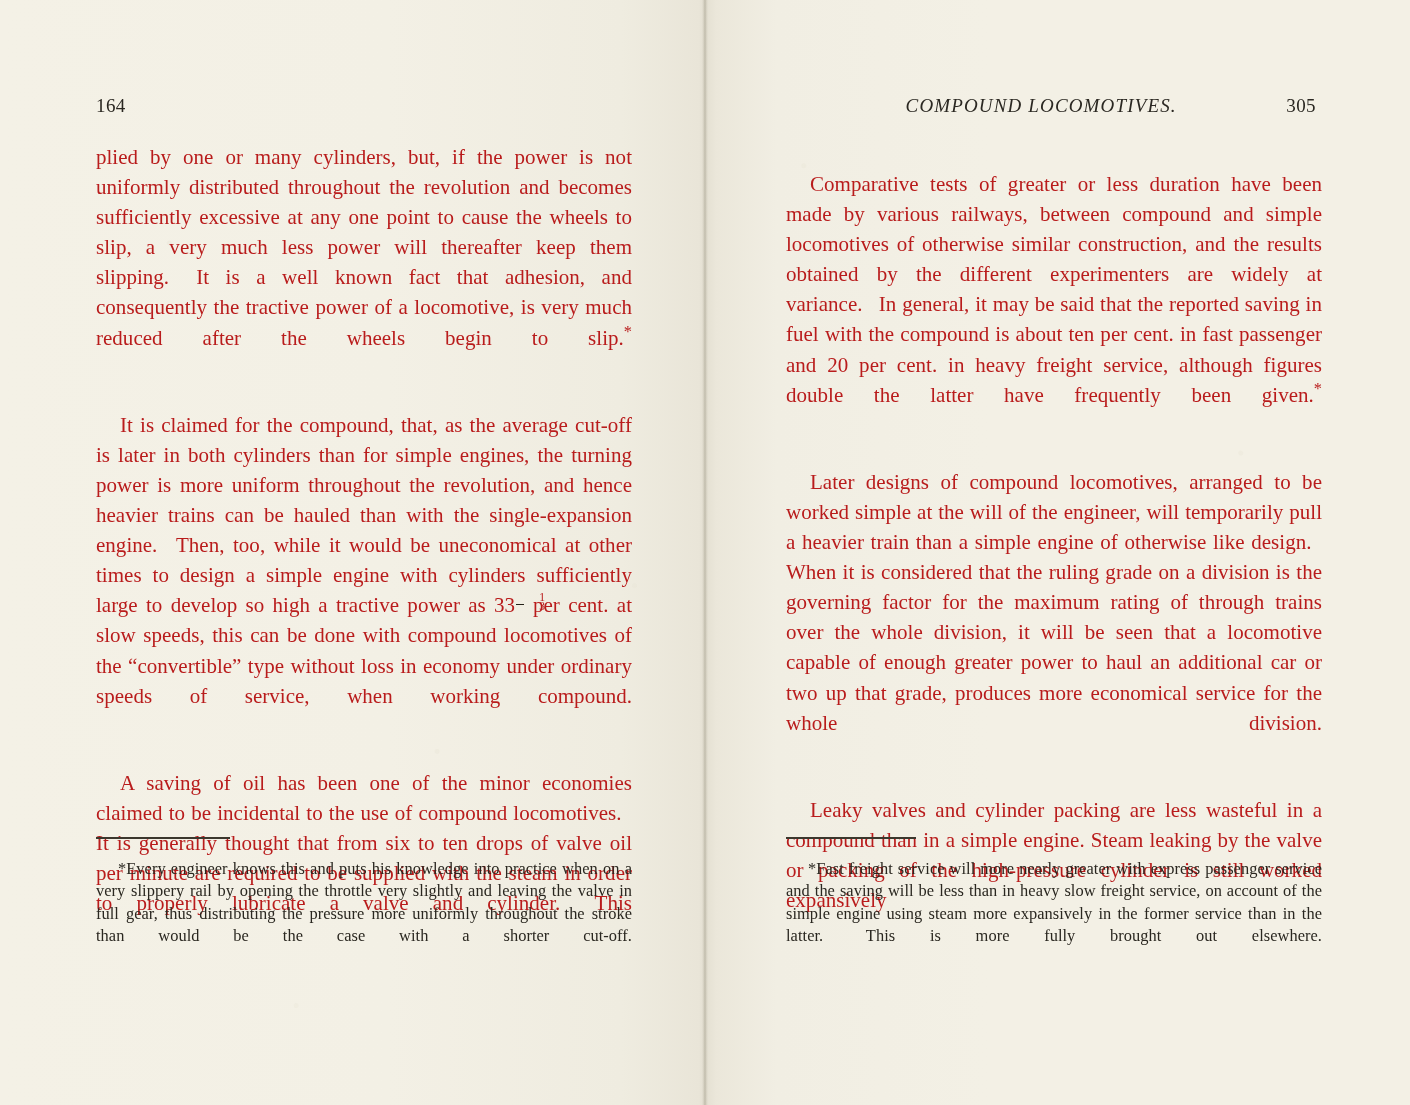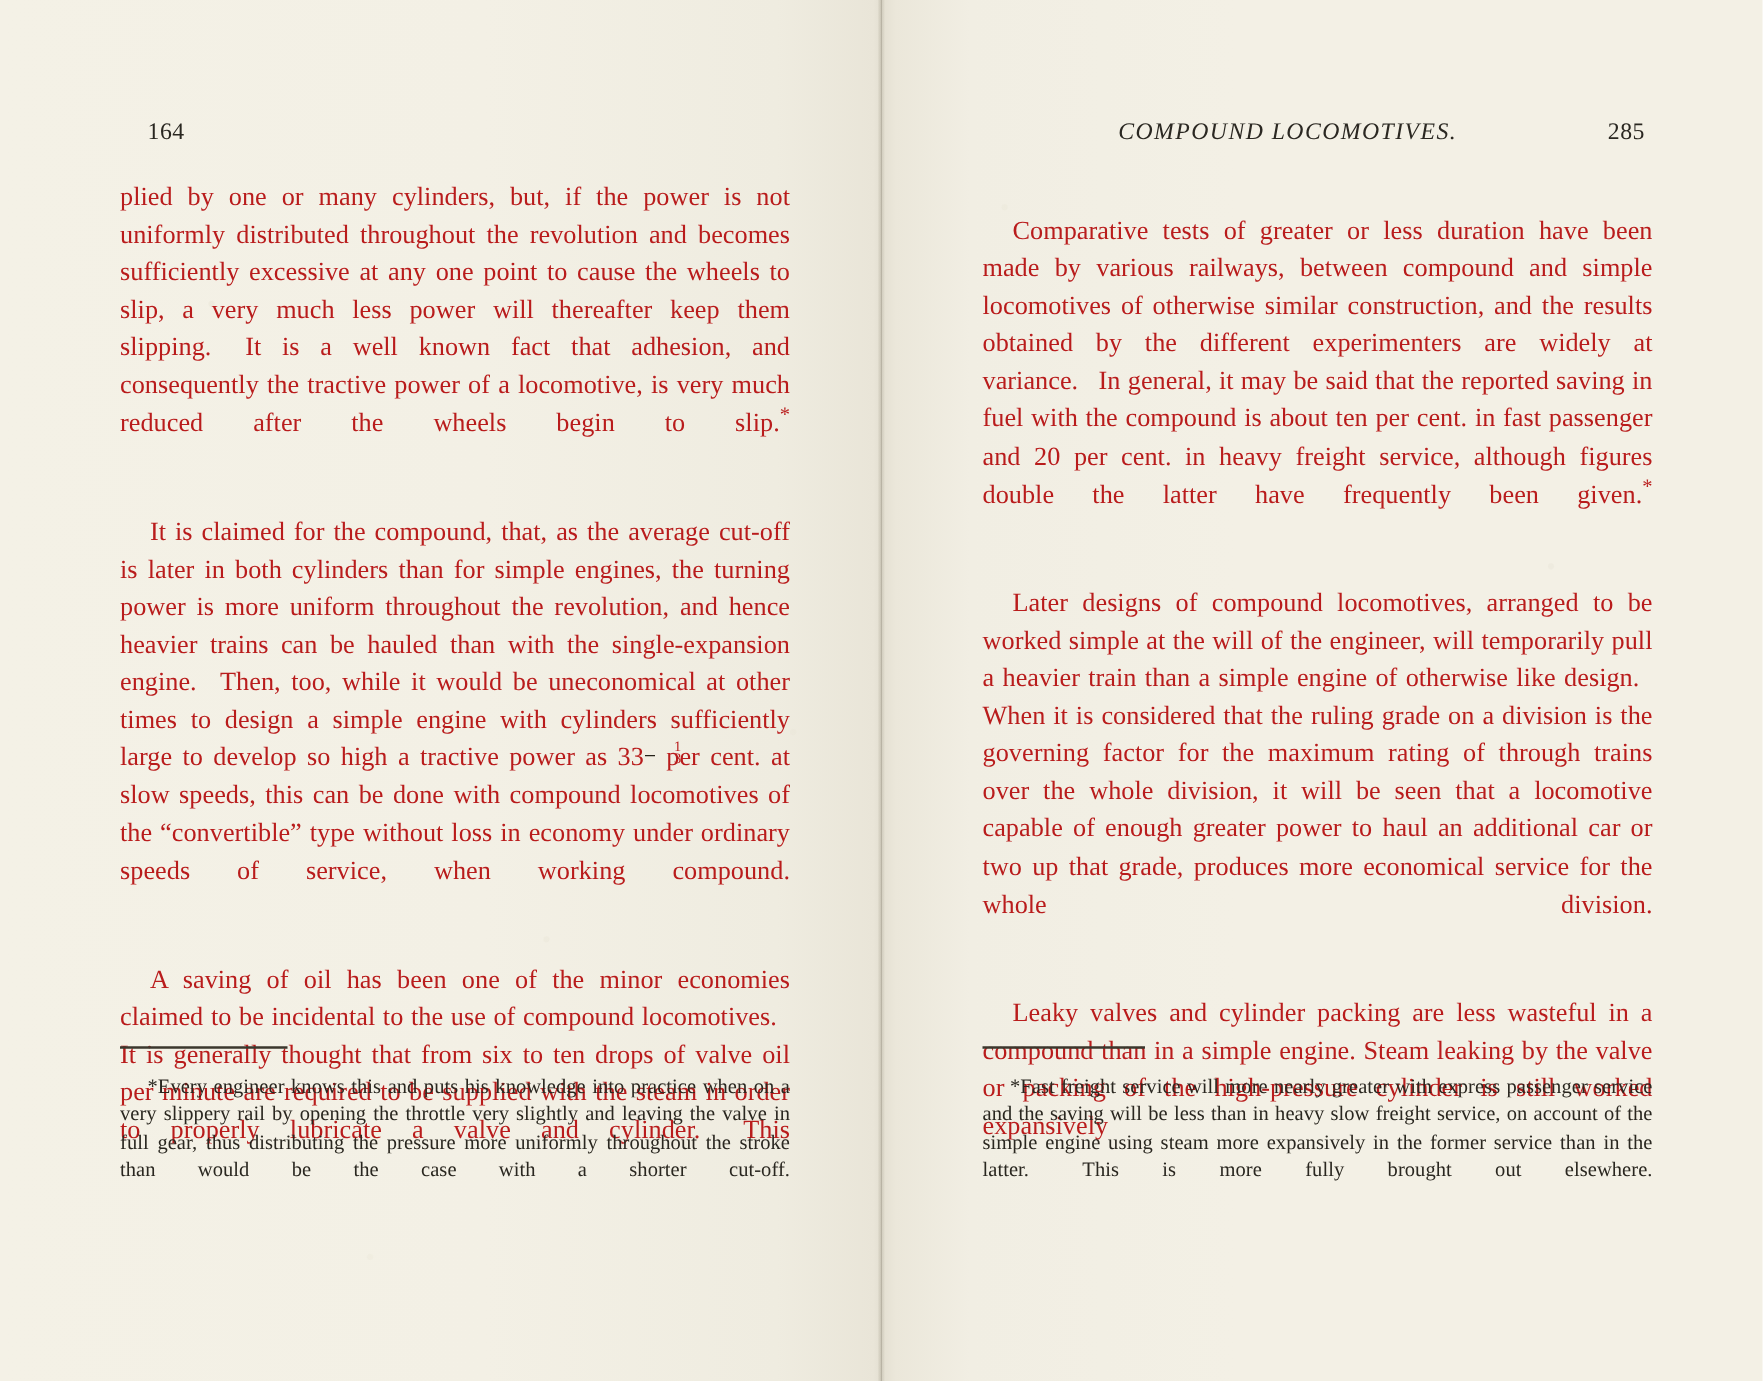--- a/index.html
+++ b/index.html
@@ -97,21 +97,20 @@
     align-items: baseline;
   }
   .page.verso .runhead { left: 96px;  width: 542px; }
   .page.recto .runhead { left: 80px;  width: 530px; }
 
   .folio {
     font-size: 19px;
     letter-spacing: .4px;
     color: #2a2721;
     white-space: nowrap;
-    margin-left: 22px;
   }
   .runtitle {
     flex: 1;
     text-align: center;
     font-style: italic;
     font-size: 19px;
     letter-spacing: 1.15px;
     color: #2b2822;
     white-space: nowrap;
   }
@@ -238,21 +237,21 @@
       <div class="fn-rule"></div>
       <p class="fn-text">*Every engineer knows this and puts his knowledge into practice when on a very slippery rail by opening the throttle very slightly and leaving the valve in full gear, thus distributing the pressure more uniformly throughout the stroke than would be the case with a shorter cut-off.</p>
     </div>
 
   </div>
 
   <div class="page recto">
 
     <div class="runhead">
       <span class="runtitle">COMPOUND LOCOMOTIVES.</span>
-      <span class="folio">285</span>
+      <span class="folio">305</span>
     </div>
 
     <div class="column">
 
 
       <p class="para indent"><span>Comparative tests of greater or less duration have been made by various railways, between compound and simple locomotives of otherwise similar construction, and the results obtained by the different experimenters are widely at variance.  In general, it may be said that the reported saving in fuel with the compound is about ten per cent. in fast passenger and 20 per cent. in heavy freight service, although figures double the latter have frequently been given.</span><span class="fnmark">*</span></p>
 
       <p class="para indent"><span>Later designs of compound locomotives, arranged to be worked simple at the will of the engineer, will temporarily pull a heavier train than a simple engine of otherwise like design.  When it is considered that the ruling grade on a division is the governing factor for the maximum rating of through trains over the whole division, it will be seen that a locomotive capable of enough greater power to haul an additional car or two up that grade, produces more economical service for the whole division.</span></p>
 
       <p class="para indent"><span>Leaky valves and cylinder packing are less wasteful in a compound than in a simple engine. Steam leaking by the valve or packing of the high-pressure cylinder is still worked expansively</span></p>

